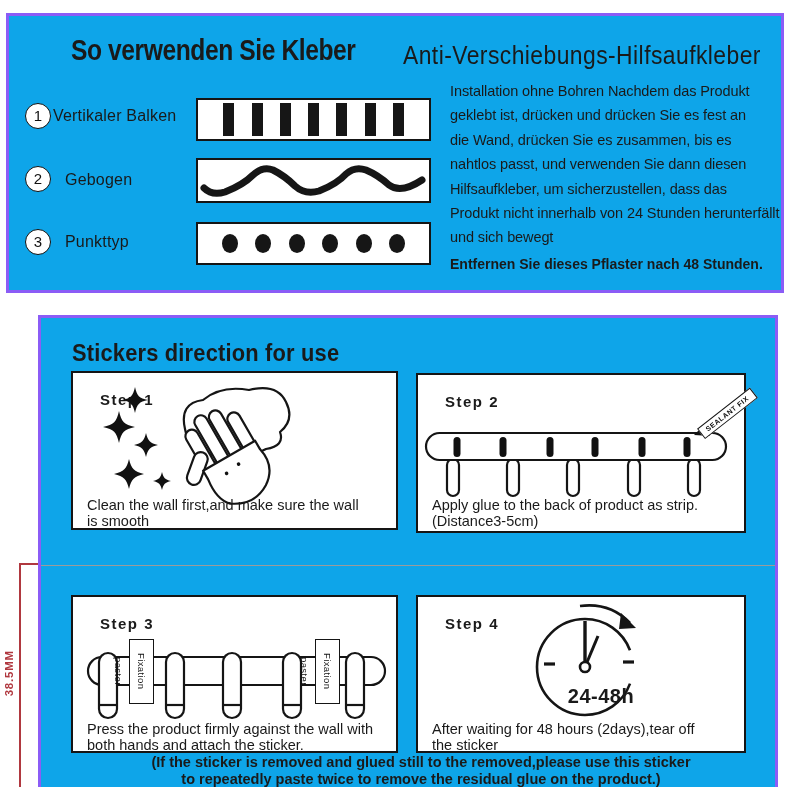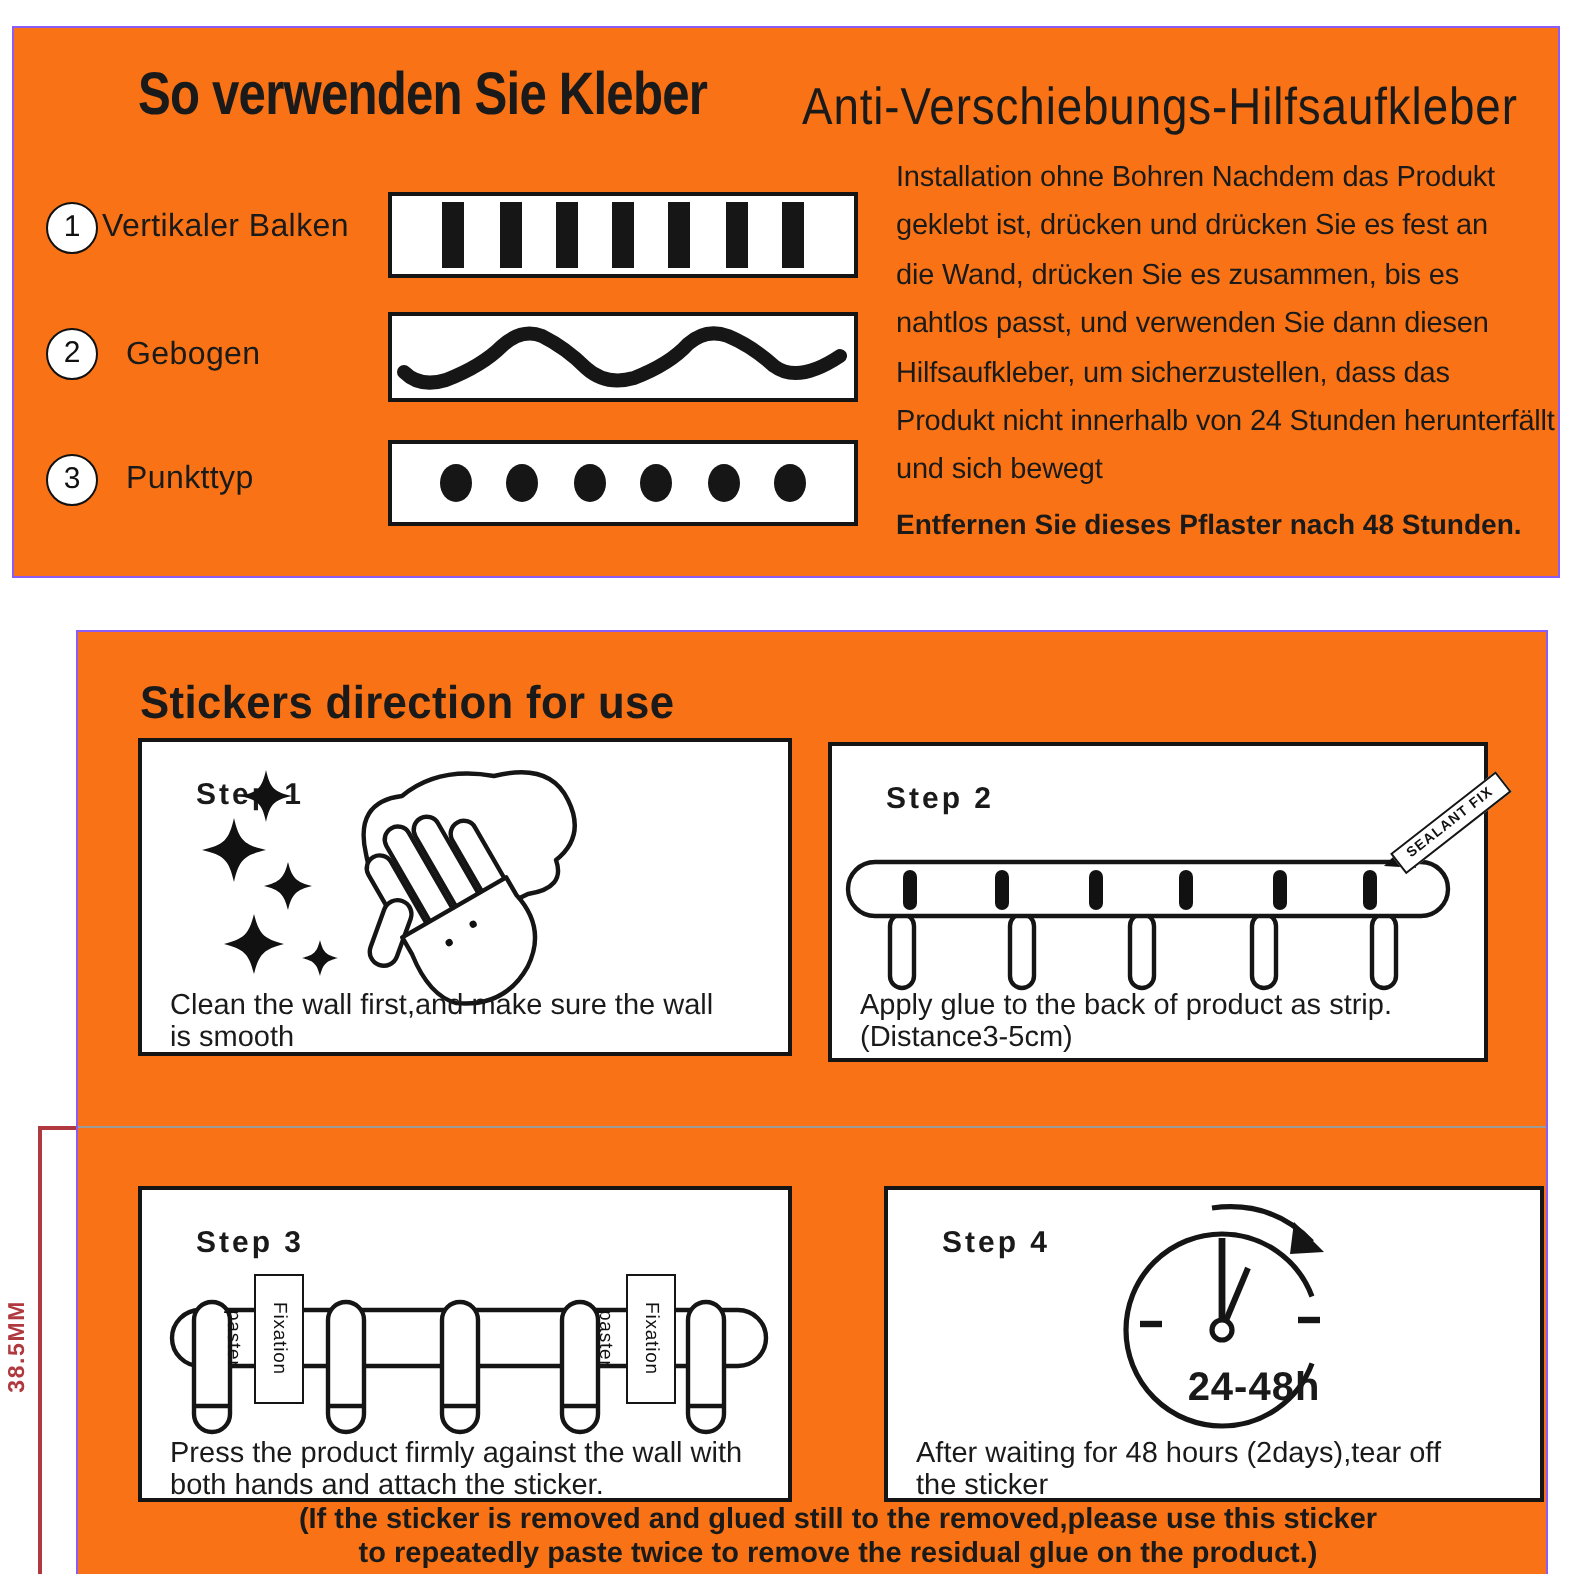--- a/index.html
+++ b/index.html
@@ -1,21 +1,21 @@
 <!DOCTYPE html>
 <html><head>
 <meta charset="utf-8">
 <style>
   html,body{margin:0;padding:0}
   body{
     width:787px;height:787px;overflow:hidden;background:#fff;
     font-family:"Liberation Sans",sans-serif;color:#1a1a1a;position:relative;
   }
   .abs{position:absolute}
-  .panel{position:absolute;border:1px solid #8b5cf6;background:#f97316}
+  .panel{position:absolute;border:3px solid #8b5cf6;background:#0ea5e9}
   .patternbox{position:absolute;border:2px solid #151515;background:#fff}
   .numcircle{
     position:absolute;width:24px;height:24px;border:1.7px solid #111;border-radius:50%;
     text-align:center;line-height:24px;font-size:15px;color:#111;background:#fff;
   }
   .rowlabel{position:absolute;font-size:16px;letter-spacing:.2px;white-space:nowrap}
   .title-left{
     position:absolute;font-size:30px;font-weight:900;letter-spacing:-.5px;white-space:nowrap;
     transform:scaleX(.82);transform-origin:left top;
   }
@@ -185,21 +185,21 @@
         <line x1="210" y1="108" x2="228" y2="108"></line>
         <line x1="273" y1="108" x2="291" y2="108"></line>
       </g>
     </svg>
     <div class="fixlabel" style="left:56px;top:42px;">Fixation paster</div>
     <div class="fixlabel" style="left:242px;top:42px;">Fixation paster</div>
     <div class="caption" style="top:124px;">Press the product firmly against the wall with</div>
     <div class="caption" style="top:140px;">both hands and attach the sticker.</div>
   </div>
 
-  <div class="stepbox" style="left:375px;top:277px;width:326px;height:154px;margin-left:28px;">
+  <div class="stepbox" style="left:375px;top:277px;width:326px;height:154px;">
     <div class="steplabel">Step 4</div>
     <svg class="abs" style="left:102px;top:2px" width="130" height="130" viewBox="0 0 130 130">
       <circle cx="65" cy="68" r="48" fill="none" stroke="#151515" stroke-width="2.6" stroke-dasharray="267 34" stroke-dashoffset="284"></circle>
       <path d="M60,7 Q90,3 110,24" fill="none" stroke="#151515" stroke-width="2.6"></path>
       <polygon points="101,14 116,29 99,30" fill="#151515"></polygon>
       <line x1="24" y1="65" x2="35" y2="65" stroke="#151515" stroke-width="3.2"></line>
       <line x1="103" y1="63" x2="114" y2="63" stroke="#151515" stroke-width="3.2"></line>
       <line x1="65" y1="68" x2="65" y2="22" stroke="#151515" stroke-width="3.4"></line>
       <line x1="65" y1="68" x2="78" y2="37" stroke="#151515" stroke-width="3"></line>
       <circle cx="65" cy="68" r="5" fill="#fff" stroke="#151515" stroke-width="2.6"></circle>

